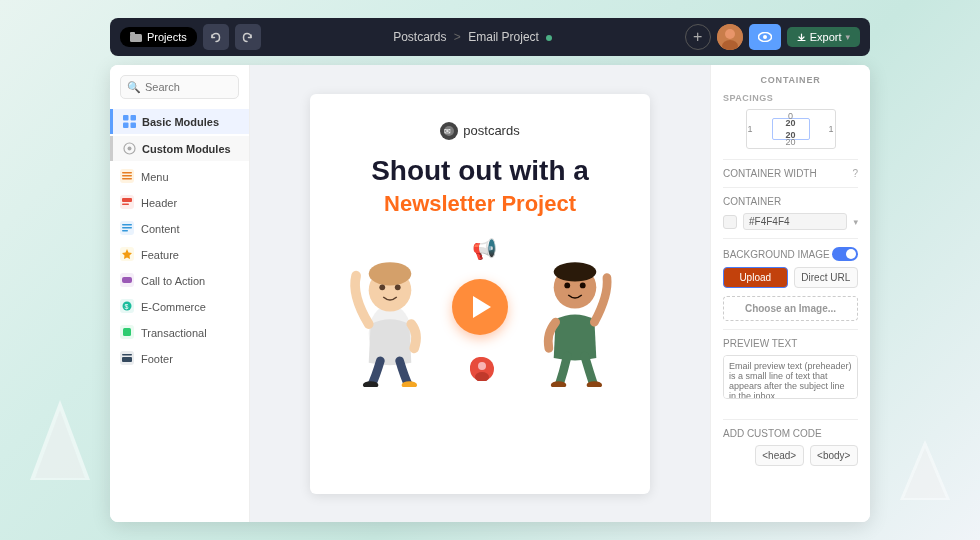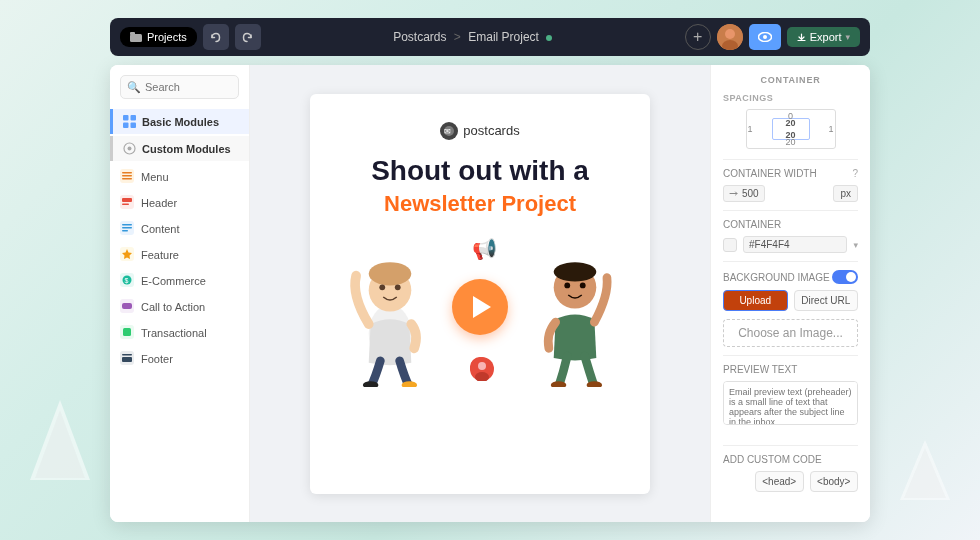--- a/index.html
+++ b/index.html
@@ -489,25 +489,26 @@
       cursor: pointer;
       color: #555;
       background: #fafafa;
     }
     .upload-btn { background: #c2410c; color: #fff; border-color: #4a7cf7; }
     .choose-image-btn {
       width: 100%;
       border: 1.5px dashed #ccc;
       border-radius: 4px;
       padding: 6px 0;
-      font-size: 12px;
+      font-size: 10px;
       text-align: center;
       color: #999;
       cursor: pointer;
       margin-bottom: 8px;
+      font-weight: bold;
     }
     .preview-text-area {
       width: 100%;
       border: 1px solid #e0e0e0;
       border-radius: 4px;
       padding: 5px;
       font-size: 9px;
       color: #bbb;
       height: 44px;
       resize: none;
@@ -670,35 +671,35 @@
     </div>
     <div class="sidebar-item">
       <div class="sidebar-item-icon" style="background:#fef9e7;">
         <svg width="10" height="10" viewBox="0 0 10 10">
             <polygon points="5,0 6.5,3.5 10,4 7.5,6.5 8,10 5,8.5 2,10 2.5,6.5 0,4 3.5,3.5" fill="#f39c12"></polygon>
           </svg>
       </div>
       <span>Feature</span>
     </div>
     <div class="sidebar-item">
+      <div class="sidebar-item-icon" style="background:#f5eef8;">
+        <svg width="10" height="8" viewBox="0 0 10 8">
+            <rect y="1" width="10" height="6" rx="2" fill="#9b59b6"></rect>
+          </svg>
+      </div>
+      <span>Call to Action</span>
+    </div>
+    <div class="sidebar-item">
       <div class="sidebar-item-icon" style="background:#e8f8f5;">
         <svg width="10" height="10" viewBox="0 0 10 10">
             <circle cx="5" cy="5" r="4.5" fill="#1abc9c"></circle>
             <text x="2.5" y="7.5" font-size="7" fill="white">$</text>
           </svg>
       </div>
       <span>E-Commerce</span>
-    </div>
-    <div class="sidebar-item">
-      <div class="sidebar-item-icon" style="background:#f5eef8;">
-        <svg width="10" height="8" viewBox="0 0 10 8">
-            <rect y="1" width="10" height="6" rx="2" fill="#9b59b6"></rect>
-          </svg>
-      </div>
-      <span>Call to Action</span>
     </div>
     <div class="sidebar-item">
       <div class="sidebar-item-icon" style="background:#eafaf1;">
         <svg width="10" height="10" viewBox="0 0 10 10">
             <rect x="1" y="1" width="8" height="8" rx="1.5" fill="#2ecc71"></rect>
           </svg>
       </div>
       <span>Transactional</span>
     </div>
     <div class="sidebar-item">
@@ -824,29 +825,20 @@
       </div>
     </div>
 
     <div class="divider"></div>
 
     
     <div class="panel-row">
       <span class="panel-row-label">CONTAINER WIDTH</span>
       <span class="help-icon">?</span>
     </div>
-    <div class="panel-row">
-      <div class="field-with-icon">
-        <svg width="9" height="9" viewBox="0 0 9 9">
-          <path d="M1 4.5 L8 4.5 M6.5 3 L8 4.5 L6.5 6" stroke="#888" stroke-width="1" fill="none" stroke-linecap="round"></path>
-        </svg>
-        <span>500</span>
-      </div>
-      <span class="panel-row-value">px</span>
-    </div>
 
     <div class="divider"></div>
 
     
     <div class="panel-row">
       <span class="panel-row-label">CONTAINER</span>
     </div>
     <div class="bg-row">
       <div class="bg-color-swatch"></div>
       <span class="bg-color-text">#F4F4F4</span>

